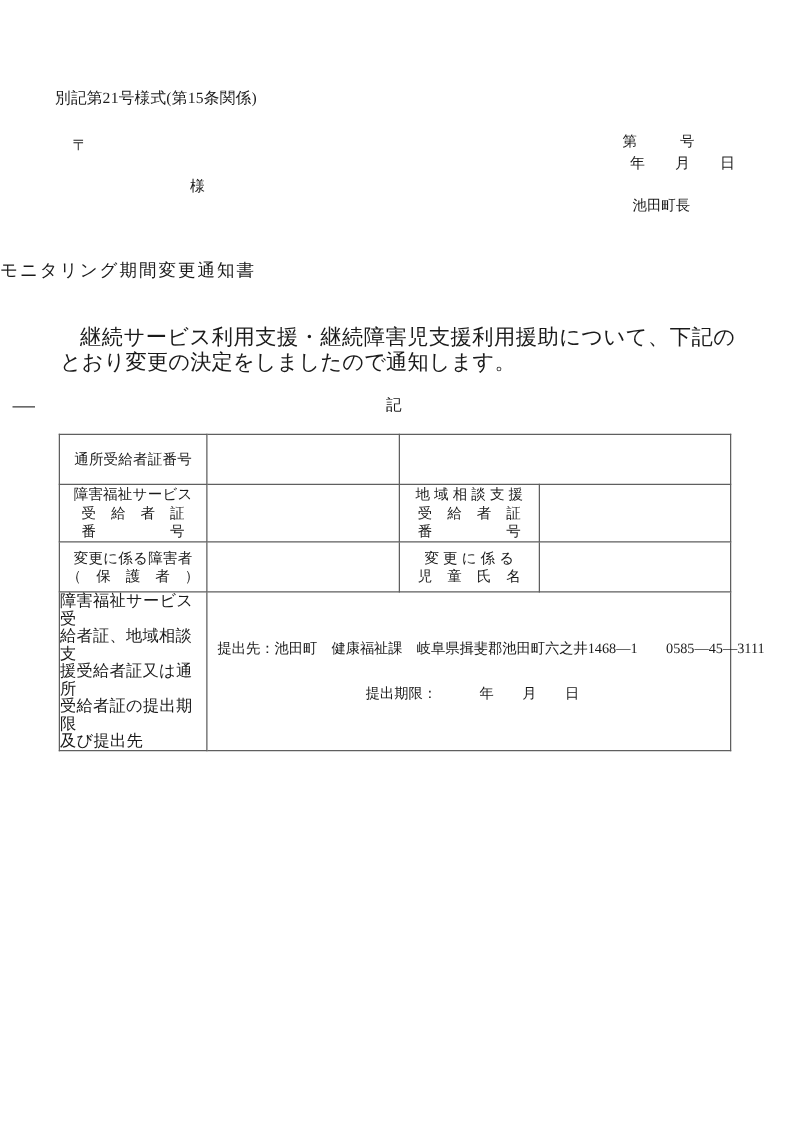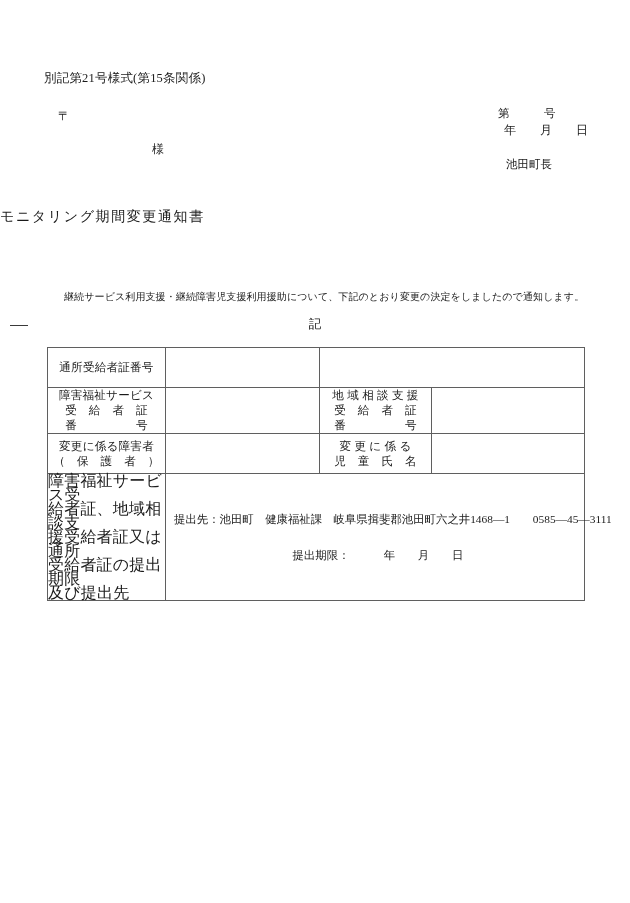--- a/index.html
+++ b/index.html
@@ -71,28 +71,27 @@
     width: 630px;
     text-align: left;
     font-size: 14px;
     letter-spacing: 1.6px;
   }
 
   
   .body-text {
     position: absolute;
     left: 48px;
-    top: 248px;
+    top: 220px;
     width: 540px;
-    font-size: 10px;
+    font-size: 17px;
     line-height: 20px;
     text-indent: 16px;
     text-align: justify;
     letter-spacing: 0.1px;
-    font-family: Liberation Mono, monospace;
   }
 
   
   .margin-dash {
     position: absolute;
     left: 10px;
     top: 285px;
     width: 18px;
     height: 0;
     border-top: 1.4px solid #3a3a3a;
@@ -123,21 +122,21 @@
   }
   .lbl {
     text-align: center;
     line-height: 15px;
     padding: 4px 3px;
     white-space: pre-line;
     letter-spacing: 0.2px;
   }
   .lbl-tight {
     line-height: 14px;
-    font-size: 16px;
+    font-size: 13px;
     text-align: left;
     padding: 3px 4px;
   }
   .blank-cell { background: #fff; }
 
   
   .numgrid {
     display: flex;
     width: 100%;
     height: 100%;

